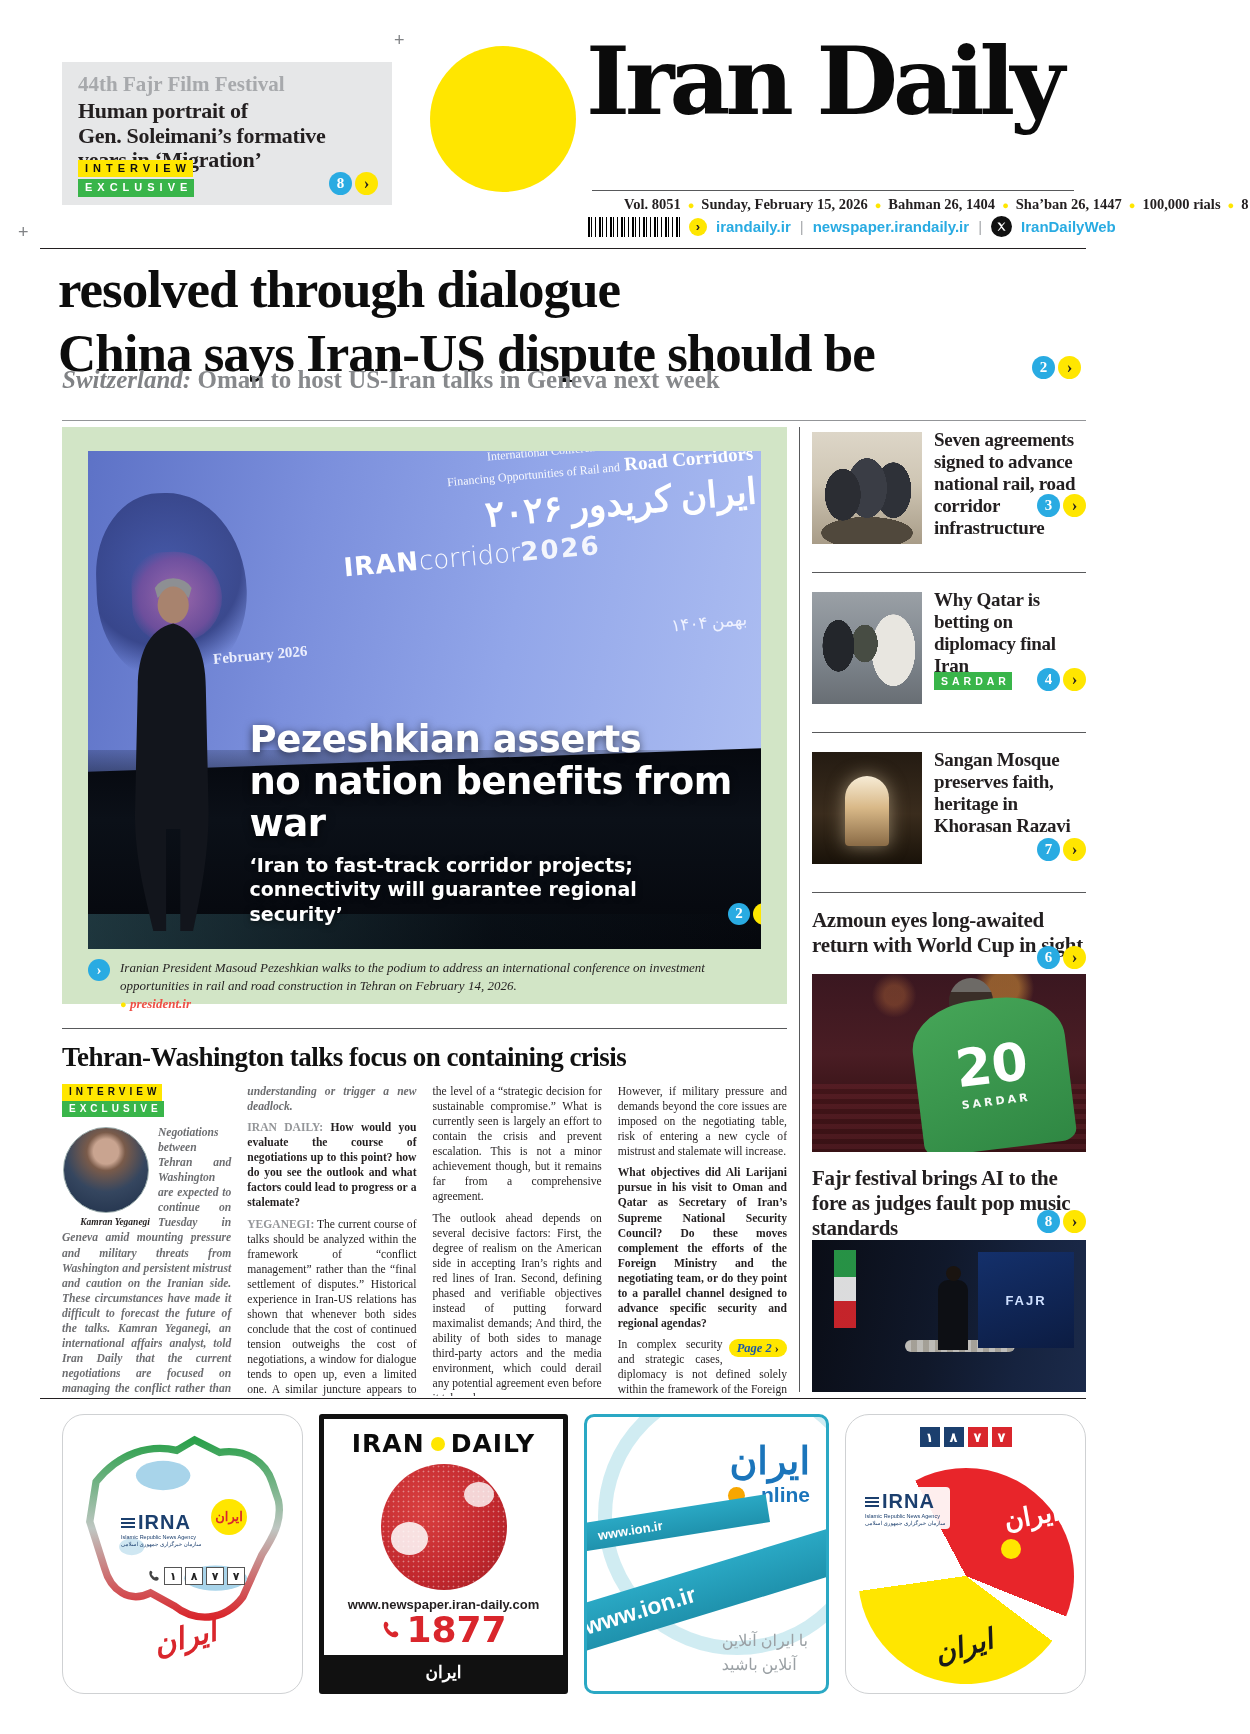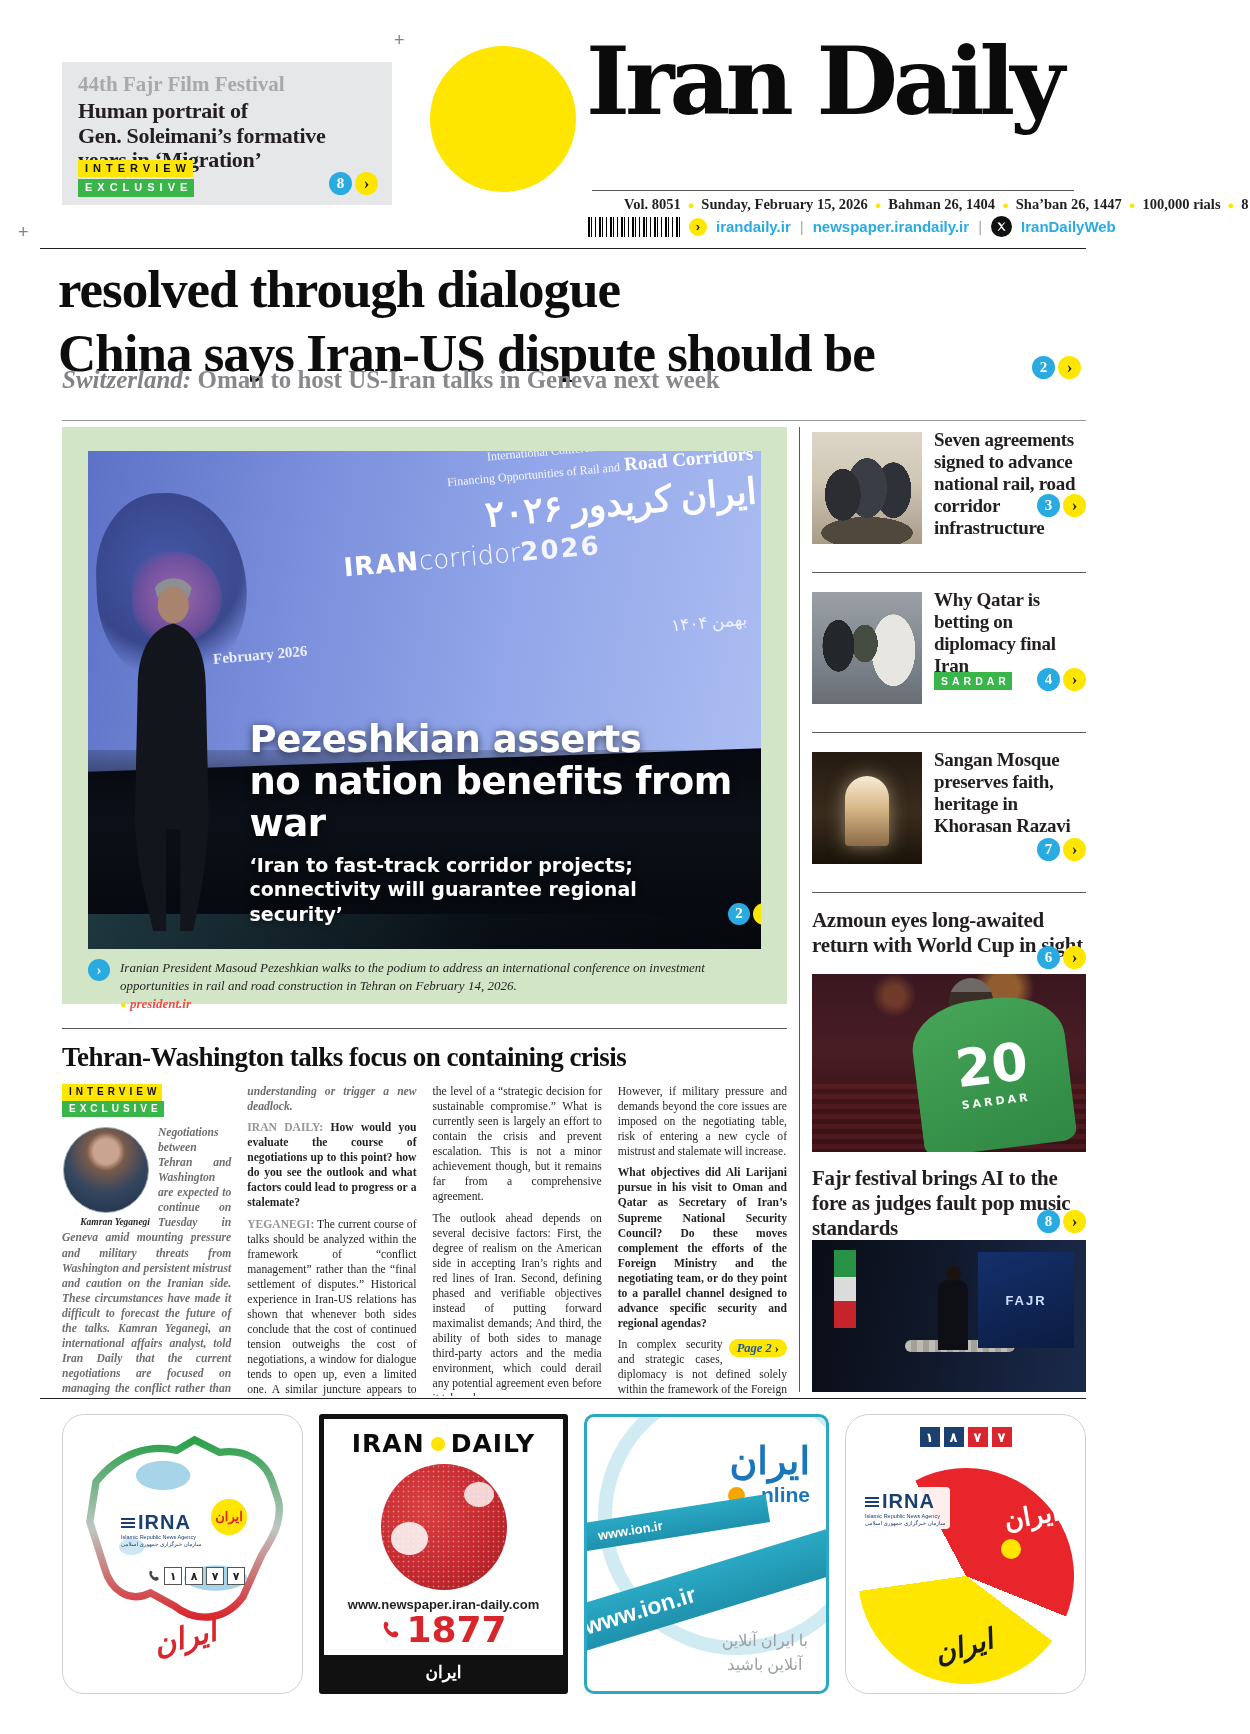--- a/index.html
+++ b/index.html
@@ -178,21 +178,21 @@
   .ion-logo{position:absolute;right:16px;top:22px;text-align:right;color:#1B75BB;}
   .ion-fa{font-size:38px;font-weight:bold;}
   .ion-online{display:flex;align-items:center;justify-content:flex-end;gap:16px;
       font-family:"Liberation Sans",sans-serif;font-weight:bold;font-size:21px;}
   .ion-o{width:17px;height:17px;border-radius:50%;background:#F7A600;}
   .ribbon{position:absolute;background:linear-gradient(#2AA8C4,#1F92AD);color:#fff;
       font-family:"Liberation Sans",sans-serif;font-weight:bold;display:flex;align-items:center;padding-left:18px;
       box-sizing:border-box;}
   .rb1{left:-8px;top:92px;width:190px;height:28px;font-size:13px;transform:rotate(-9deg);}
   .rb2{left:-26px;top:150px;width:290px;height:46px;font-size:23px;transform:rotate(-17deg);}
-  .ion-tag{position:absolute;right:18px;bottom:14px;text-align:center;color:#9aa0a4;font-size:16px;line-height:1.5;}
+  .ion-tag{position:absolute;right:18px;bottom:14px;text-align:left;color:#9aa0a4;font-size:16px;line-height:1.5;}
   .pie{position:absolute;left:50%;top:58%;transform:translate(-50%,-50%) rotate(-28deg);width:216px;height:216px;border-radius:50%;
       background:conic-gradient(from 0deg,#E8252A 0 140deg,#fff 140deg 155deg,#FFE600 155deg 290deg,#fff 290deg 360deg);}
   .ad4-digits{position:absolute;left:50%;top:12px;transform:translateX(-50%);display:flex;gap:4px;}
   .ad4-digits .db{width:20px;height:20px;background:#1b3f6e;color:#fff;display:flex;align-items:center;justify-content:center;
       font-family:"DejaVu Sans",sans-serif;font-weight:bold;font-size:13px;}
   .ad4-digits .db.red{background:#d9262c;}
   .ad4-irna{position:absolute;left:14px;top:72px;background:rgba(255,255,255,.92);padding:3px 5px;border-radius:4px;}
   .ad4-iranfa{position:absolute;right:26px;top:86px;color:#fff;font-size:26px;font-weight:bold;transform:rotate(-10deg);}
   .ad4-ydot{position:absolute;right:64px;top:124px;width:20px;height:20px;border-radius:50%;background:#FFE600;}
   .ad4-script{position:absolute;left:88px;bottom:30px;color:#1a1a1a;font-size:28px;font-weight:bold;

